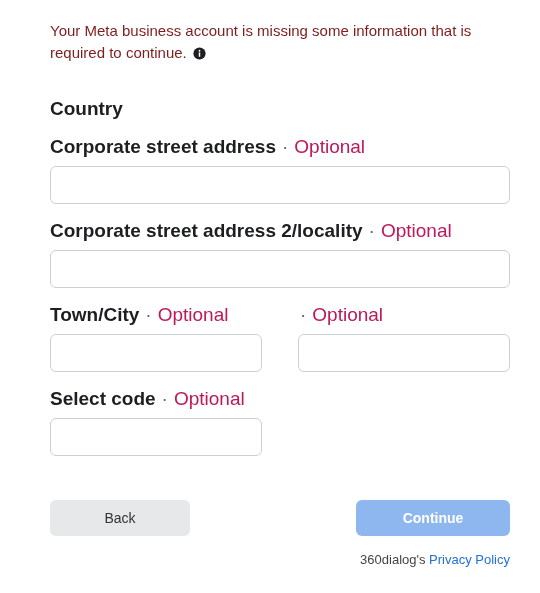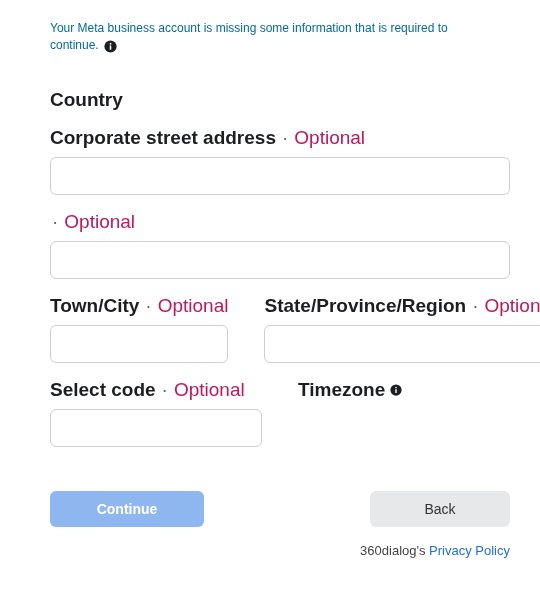--- a/index.html
+++ b/index.html
@@ -4,23 +4,23 @@
   <style>
     * { box-sizing: border-box; margin: 0; padding: 0; }
     body {
       font-family: -apple-system, BlinkMacSystemFont, "Segoe UI", Helvetica, Arial, sans-serif;
       background: #fff;
       color: #1c1e21;
       width: 540px;
       padding: 20px 30px 20px 50px;
     }
     .intro {
-      font-size: 12px;
+      font-size: 15px;
       line-height: 1.45;
-      color: #0369a1;
+      color: #7f1d1d;
       margin-bottom: 34px;
       padding-right: 20px;
     }
     .intro .info-icon {
       display: inline-flex;
       vertical-align: middle;
       margin-left: 2px;
     }
     .field {
       margin-bottom: 16px;
@@ -125,68 +125,58 @@
   <div class="label">
     <span>Corporate street address</span>
       <span class="dot">·</span>
       <span class="optional">Optional</span>
   </div>
   <input class="control" type="text" style="">
 </div>
 
 <div class="field">
   <div class="label">
+    <span>Corporate street address 2/locality</span>
       <span class="dot">·</span>
       <span class="optional">Optional</span>
   </div>
   <input class="control" type="text" style="">
 </div>
 
 <div class="row">
   <div class="field">
     <div class="label">
       <span>Town/City</span>
         <span class="dot">·</span>
         <span class="optional">Optional</span>
     </div>
     <input class="control" type="text" style="">
   </div>
   <div class="field">
     <div class="label">
-      <span>State/Province/Region</span>
         <span class="dot">·</span>
         <span class="optional">Optional</span>
     </div>
     <input class="control" type="text" style="">
   </div>
 </div>
 
 <div class="row">
   <div class="field">
     <div class="label">
       <span>Select code</span>
         <span class="dot">·</span>
         <span class="optional">Optional</span>
     </div>
     <input class="control" type="text" style="">
   </div>
   <div class="field">
-    <div class="label">
-      <span>Timezone</span>
-      <span class="info-icon">
-        <svg width="12" height="12" viewBox="0 0 16 16">
-            <circle cx="8" cy="8" r="7.5" fill="#1c1e21"></circle>
-            <rect x="7.1" y="6.7" width="1.8" height="5.3" fill="#fff"></rect>
-            <circle cx="8" cy="4.6" r="1.1" fill="#fff"></circle>
-          </svg>
-      </span>
-    </div>
   </div>
 </div>
 
 <div class="actions">
+  <button class="btn btn-back">Back</button>
   <button class="btn btn-continue">Continue</button>
-  <button class="btn btn-back">Back</button>
 </div>
 
 <div class="footer">
   <span>360dialog's </span><a href="#">Privacy Policy</a>
 </div>
 
 </body></html>

